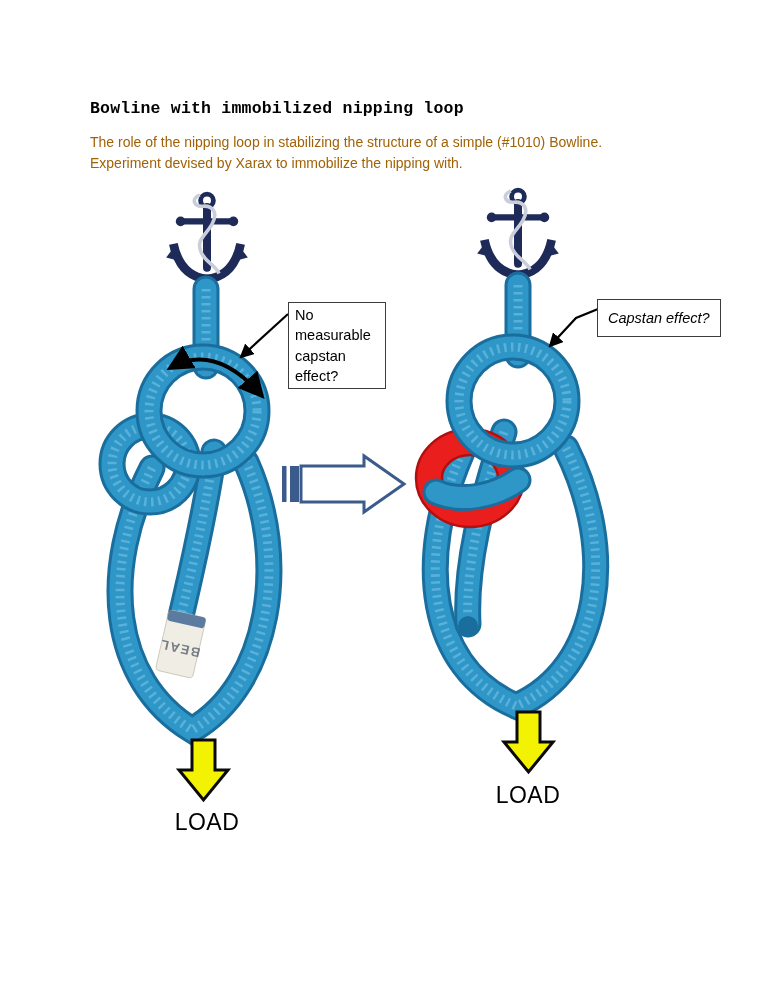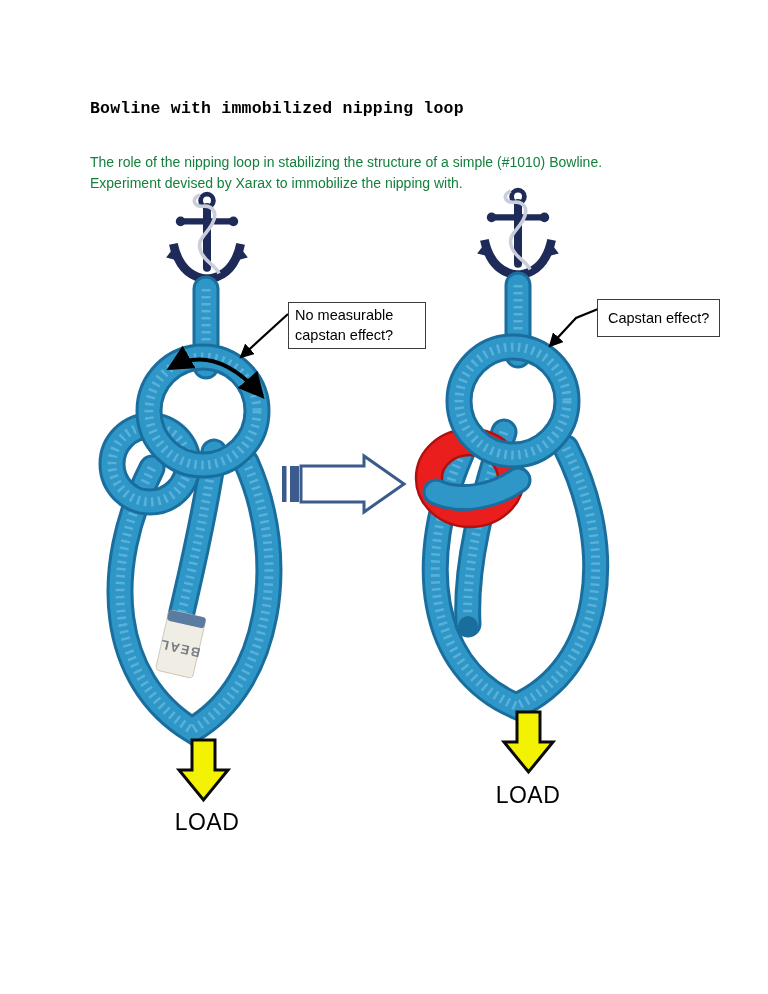--- a/index.html
+++ b/index.html
@@ -9,30 +9,30 @@
   }
   .art { position:absolute; left:0; top:0; }
 
   .doc-title {
     position:absolute; left:90px; top:88px;
     font-family:Liberation Mono, monospace; font-weight:bold;
     font-size:16.5px; letter-spacing:.2px; color:#000;
   }
   .doc-intro {
     position:absolute; left:90px; top:132px; width:590px;
-    font-size:14px; line-height:21px; color:#15803d;margin-top:20px;
+    font-size:14px; line-height:21px; color:#a16207;
   }
 
   .callout {
     position:absolute; box-sizing:border-box; background:#fff;
     border:1.6px solid var(--callout-border); color:#000;
     font-size:14.5px; line-height:1.4;
   }
-  .callout.left-box  { left:288px; top:302px; width:138px; padding:2px 6px; }
-  .callout.right-box { left:597px; top:299px; padding:8px 10px; white-space:nowrap; }
+  .callout.left-box  { left:288px; top:302px; width:98px; padding:2px 6px; }
+  .callout.right-box { left:597px; top:299px; padding:8px 10px; white-space:nowrap;font-style:italic; }
 
   .load-label {
     position:absolute; width:68px; text-align:center;
     font-size:23px; letter-spacing:.5px; color:#000;
   }
   .load-label.left-load  { left:173px; top:809px; }
   .load-label.right-load { left:494px; top:782px; }
 
   
   .re { fill:none; stroke:var(--rope-dark);  stroke-width:27; stroke-linecap:round; }

